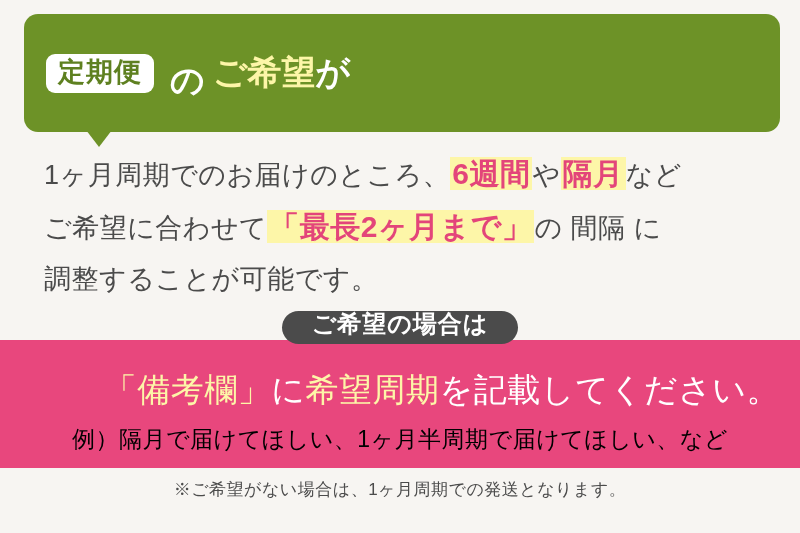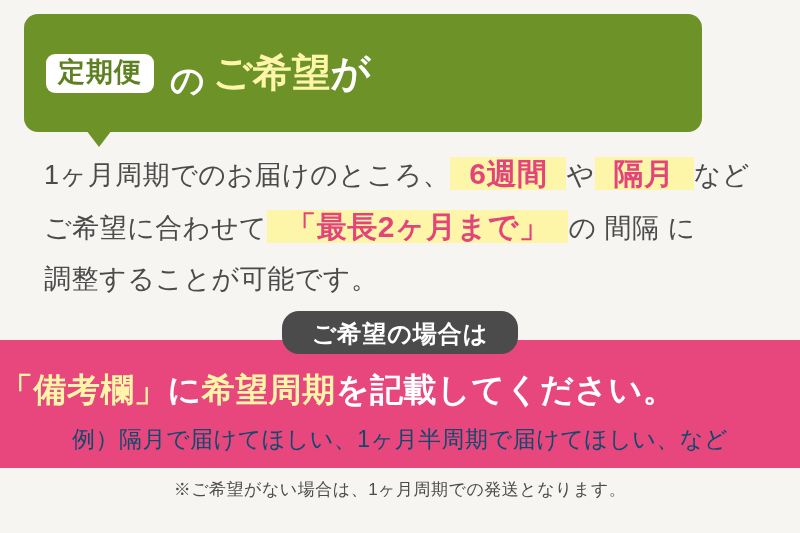--- a/index.html
+++ b/index.html
@@ -13,21 +13,21 @@
     background: #f7f5f2;
     overflow: hidden;
     position: relative;
   }
 
   
   .banner-wrap {
     position: absolute;
     left: 24px;
     top: 14px;
-    width: 678px;
+    width: 756px;
     height: 118px;
   }
   .banner {
     width: 100%;
     height: 100%;
     box-sizing: border-box;
     background: #6d9227;
     border-radius: 14px;
     display: flex;
     align-items: center;
@@ -69,21 +69,21 @@
     flex: 0 0 auto;
     color: #ffffff;
     font-size: 34px;
     font-weight: bold;
     line-height: 1;
     margin: 14px 2px 0 2px;
   }
   .banner-right {
     flex: 0 0 auto;
     color: #ffffff;
-    font-size: 39px;
+    font-size: 34px;
     font-weight: bold;
     line-height: 1.16;
     margin-left: 6px;
     letter-spacing: 0px;
   }
   .banner-right span.hl {
     color: #fdf6a8;
   }
 
   
@@ -95,21 +95,21 @@
     color: #4b4b4b;
     font-size: 27px;
     line-height: 51px;
     letter-spacing: 0.5px;
   }
   .body-text .em-big {
     color: #e3457a;
     font-weight: bold;
     font-size: 30px;
     background: #fdf6a8;
-    padding: 0 19px;
+    padding: 0 2px;
   }
 
   
   .pink-block {
     position: absolute;
     left: 0;
     top: 340px;
     width: 800px;
     height: 128px;
     background: #e8477d;
@@ -123,45 +123,45 @@
     z-index: 3;
   }
   .pill {
     display: inline-block;
     background: #4b4b4b;
     color: #ffffff;
     font-size: 24px;
     font-weight: bold;
     letter-spacing: 1px;
     border-radius: 17px;
-    padding: 10px 30px 7px 30px;
+    padding: 0 30px 7px 30px;
     line-height: 1.1;
   }
   .pink-line1 {
     position: absolute;
     left: 0;
     top: 368px;
     width: 780px;
-    text-align: left;
+    text-align: right;
     color: #ffffff;
     font-size: 33px;
-    font-weight: bold;
+    font-weight: normal;
     letter-spacing: 0.5px;
     z-index: 4;
   }
   .pink-line1 .yellow {
     color: #fdf6a8;
   }
   .pink-line2 {
     position: absolute;
     left: 0;
     top: 424px;
     width: 800px;
     text-align: center;
-    color: #0c4a6e;
+    color: #000000;
     font-size: 23px;
     letter-spacing: 0.5px;
     z-index: 4;
   }
 
   
   .footer-note {
     position: absolute;
     left: 0;
     top: 478px;

